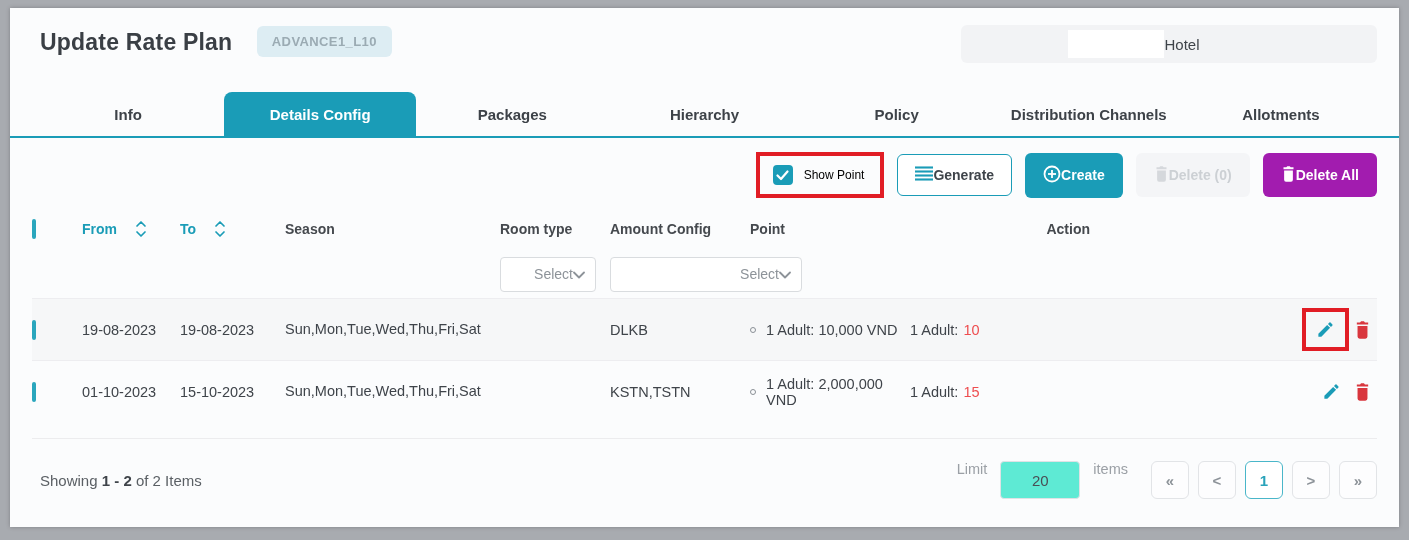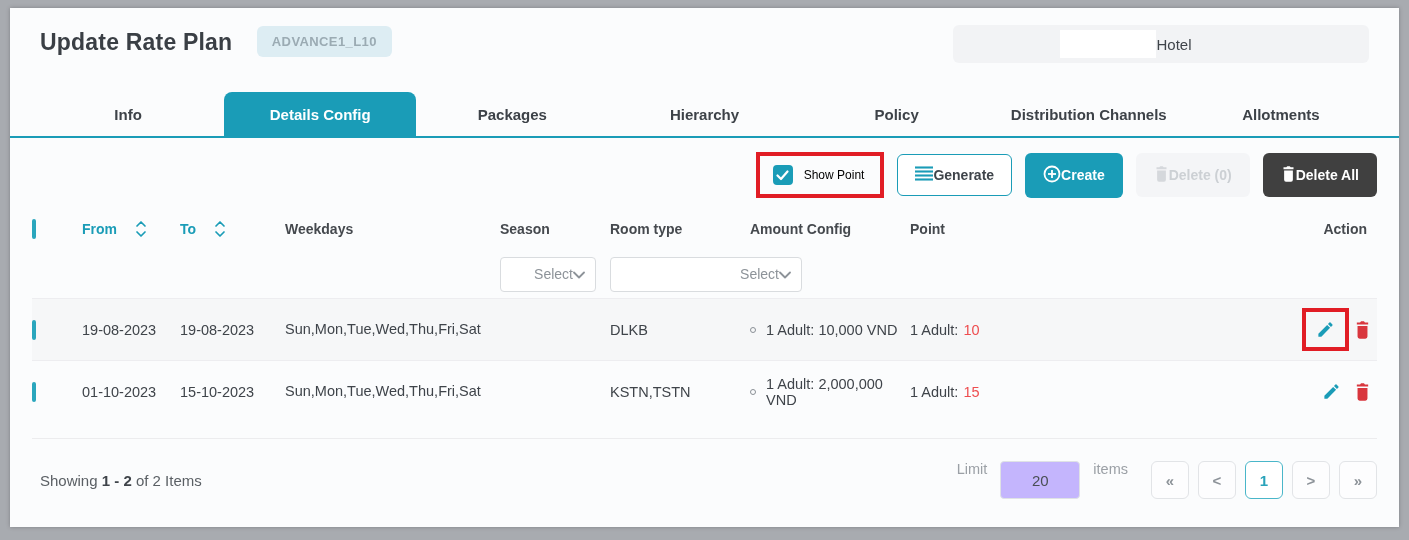--- a/index.html
+++ b/index.html
@@ -17,21 +17,21 @@
   }
   
   .hdr { position:relative; padding:18px 22px 0 30px; height:66px; }
   .hdr-title { display:inline-block; font-size:23px; font-weight:700; color:#3a3f45; letter-spacing:.2px; }
   .hdr-badge {
     display:inline-block; margin-left:20px; vertical-align:4px;
     background:#ddedf3; color:#9babb3; font-size:13px; font-weight:700;
     letter-spacing:.4px; padding:8px 15px; border-radius:6px;
   }
   .hotel-box {
-    position:absolute; right:30px; top:17px; width:416px; height:38px;
+    position:absolute; right:22px; top:17px; width:416px; height:38px;
     background:#f2f3f5; border-radius:6px;
     display:flex; align-items:center; justify-content:center;
   }
   .hotel-inner { display:flex; align-items:center; margin-right:70px; }
   .hotel-redacted { width:96px; height:28px; background:#ffffff; }
   .hotel-name { font-size:15px; color:#3f444a; }
   
   .tabs { display:flex; margin-top:18px; border-bottom:2px solid #1a9cb7; padding:0 22px; }
   .tab {
     flex:1; height:44px; display:flex; align-items:center; justify-content:center;
@@ -55,21 +55,21 @@
   .cb.checked { background:#1a9cb7; border-color:#1a9cb7; display:flex; align-items:center; justify-content:center; }
   .showpoint-label { font-size:12px; color:#000000; }
   .btn {
     display:flex; align-items:center; border-radius:6px;
     font-size:14px; font-weight:700; padding:11px 17px; cursor:pointer;
     border:1px solid transparent; background:#fff;
   }
   .btn-generate { border-color:#1a9cb7; color:#3f444a; background:#ffffff; }
   .btn-create  { background:#1a9cb7; color:#ffffff; }
   .btn-delete  { background:#f4f5f7; color:#ccd0d4; cursor:default; }
-  .btn-delete-all { background:#404040; color:#ffffff; }
+  .btn-delete-all { background:#a21caf; color:#ffffff; }
   
   .tbl { padding:0 22px; }
   .trow {
     display:grid;
     grid-template-columns:50px 98px 105px 215px 110px 140px 160px 190px 1fr;
     align-items:center;
   }
   .thead { height:42px; font-size:14px; font-weight:700; color:#45494e; }
   .thead .sortable { color:#1a9cb7; display:flex; align-items:center; gap:18px; }
   .sort-ic { display:inline-flex; }
@@ -96,21 +96,21 @@
   .trash-behind { position:relative; z-index:1; }
   
   .foot-divider { border-top:1px solid #ececee; margin:16px 22px 0 22px; }
   .footer { display:flex; align-items:center; justify-content:space-between; padding:22px 22px 0 30px; }
   .showing { font-size:15px; color:#5a5f64; }
   .showing b { color:#3f444a; }
   .foot-right { display:flex; gap:13px; }
   .limit-label, .items-label { font-size:14.5px; color:#9ba0a6; }
   .limit-input {
     width:80px; height:38px; border:1px solid #dfe2e5; border-radius:4px;
-    text-align:center; font-size:15px; color:#4a4f55; background:#c4b5fd;
+    text-align:center; font-size:15px; color:#4a4f55; background:#5eead4;
     font-family:"Liberation Sans", sans-serif;
   }
   .pager { display:flex; gap:9px; margin-left:10px; }
   .page-btn {
     min-width:38px; height:38px; border:1px solid #e2e4e7; border-radius:6px;
     background:#fdfdfe; color:#8d9399; font-size:15px; font-weight:700;
     display:flex; align-items:center; justify-content:center; cursor:pointer;
   }
   .page-btn.active { border-color:#49b6c9; color:#2aa3ba; background:#ffffff; }
 </style>
@@ -209,21 +209,20 @@
       </div>
       <div class="sortable">
         <span>To</span>
         <span class="sort-ic">
           <svg width="12" height="18" viewBox="0 0 12 18" fill="none" stroke="#1a9cb7" stroke-width="1.7" stroke-linecap="round" stroke-linejoin="round">
               <polyline points="2,6 6,2 10,6"></polyline>
               <polyline points="2,12 6,16 10,12"></polyline>
             </svg>
         </span>
       </div>
-      <div>Weekdays</div>
       <div>Season</div>
       <div>Room type</div>
       <div>Amount Config</div>
       <div>Point</div>
       <div class="th-right">Action</div>
     </div>
 
     <div class="trow filter-row">
       <div></div>
         <div></div>

